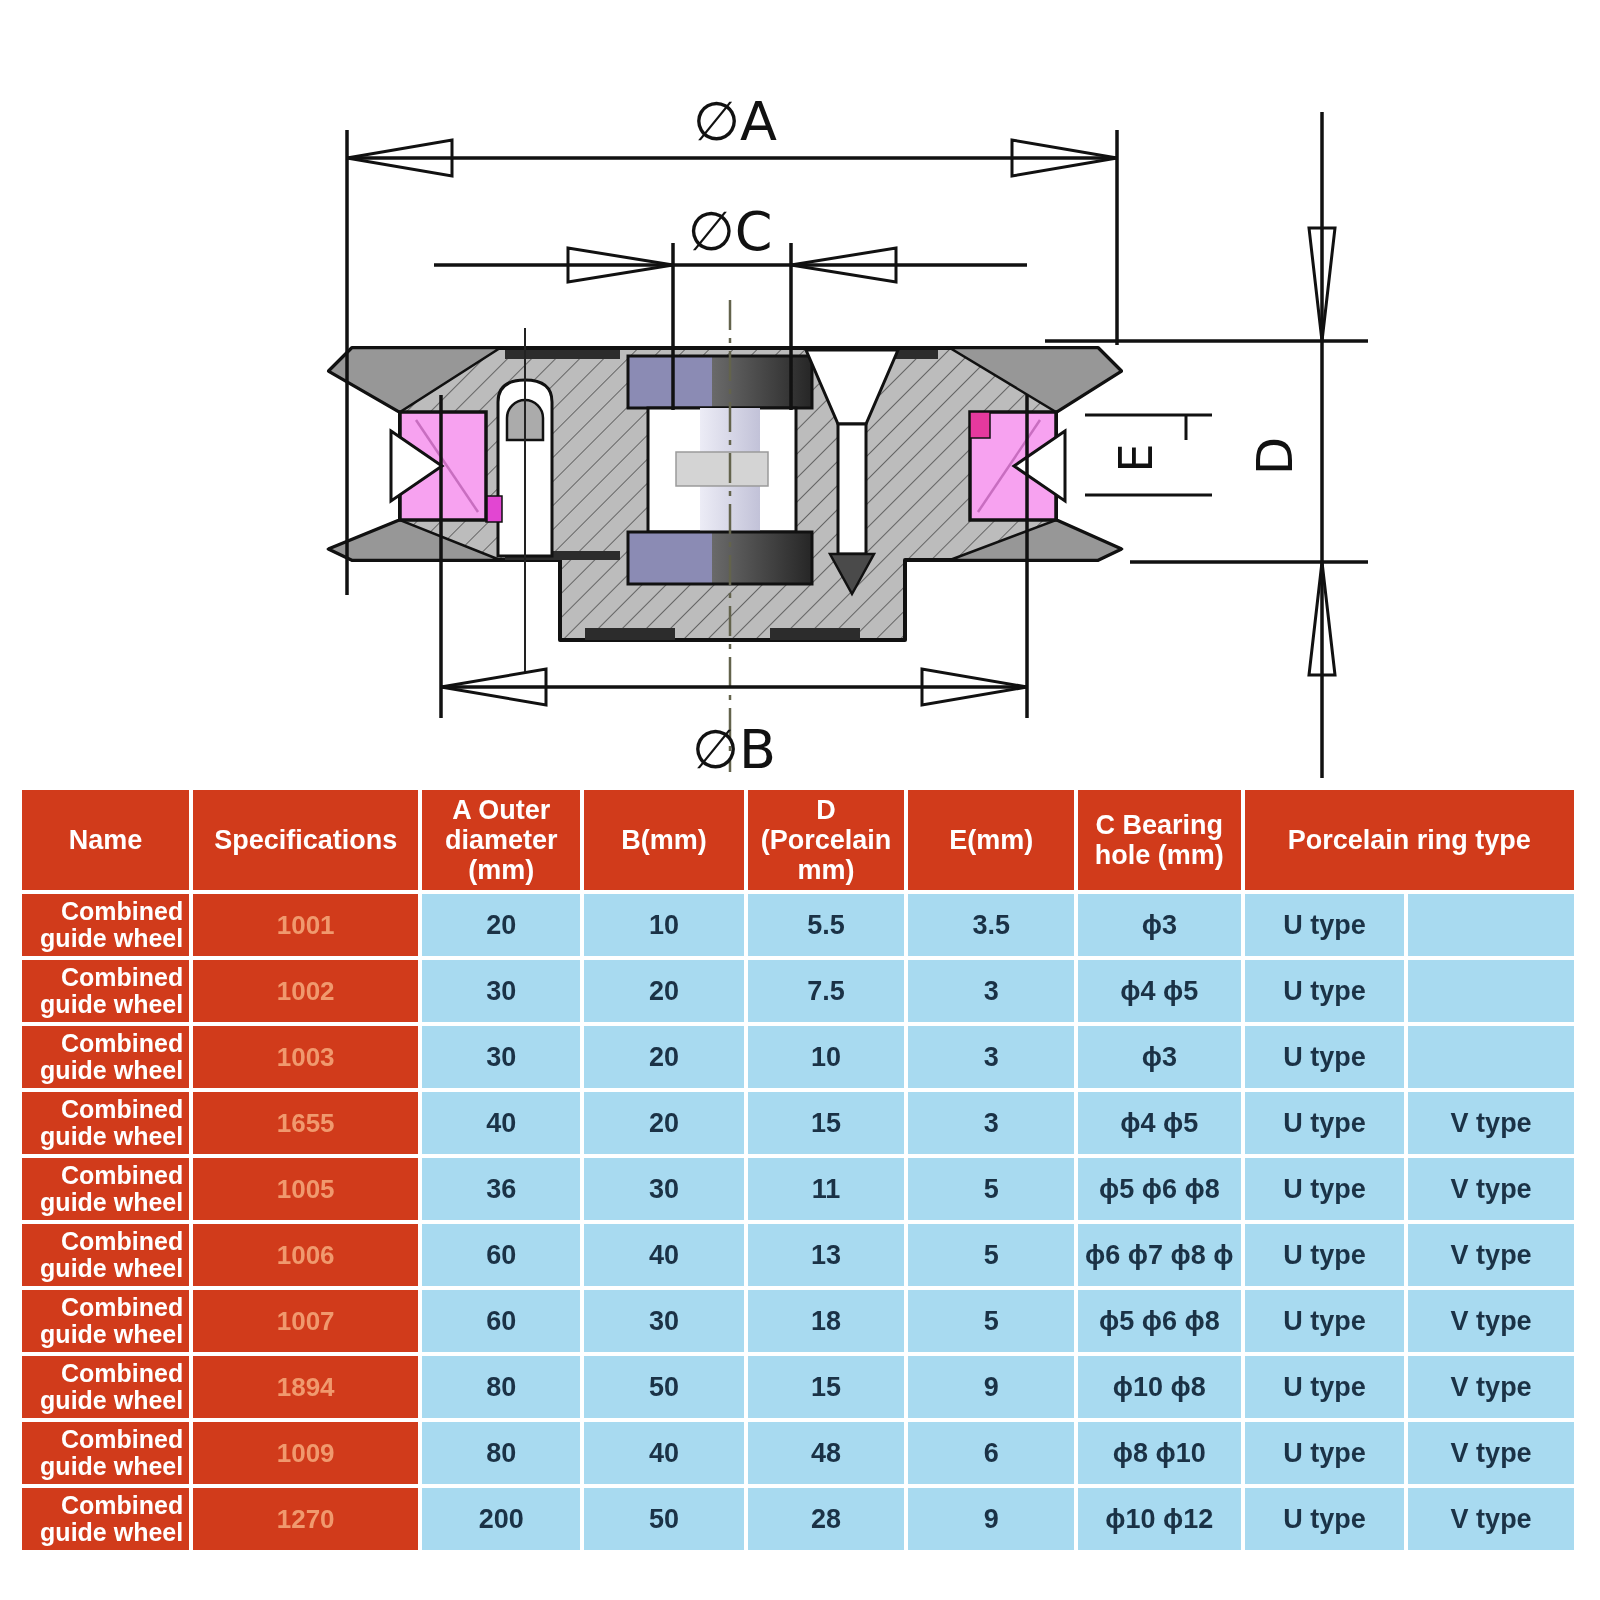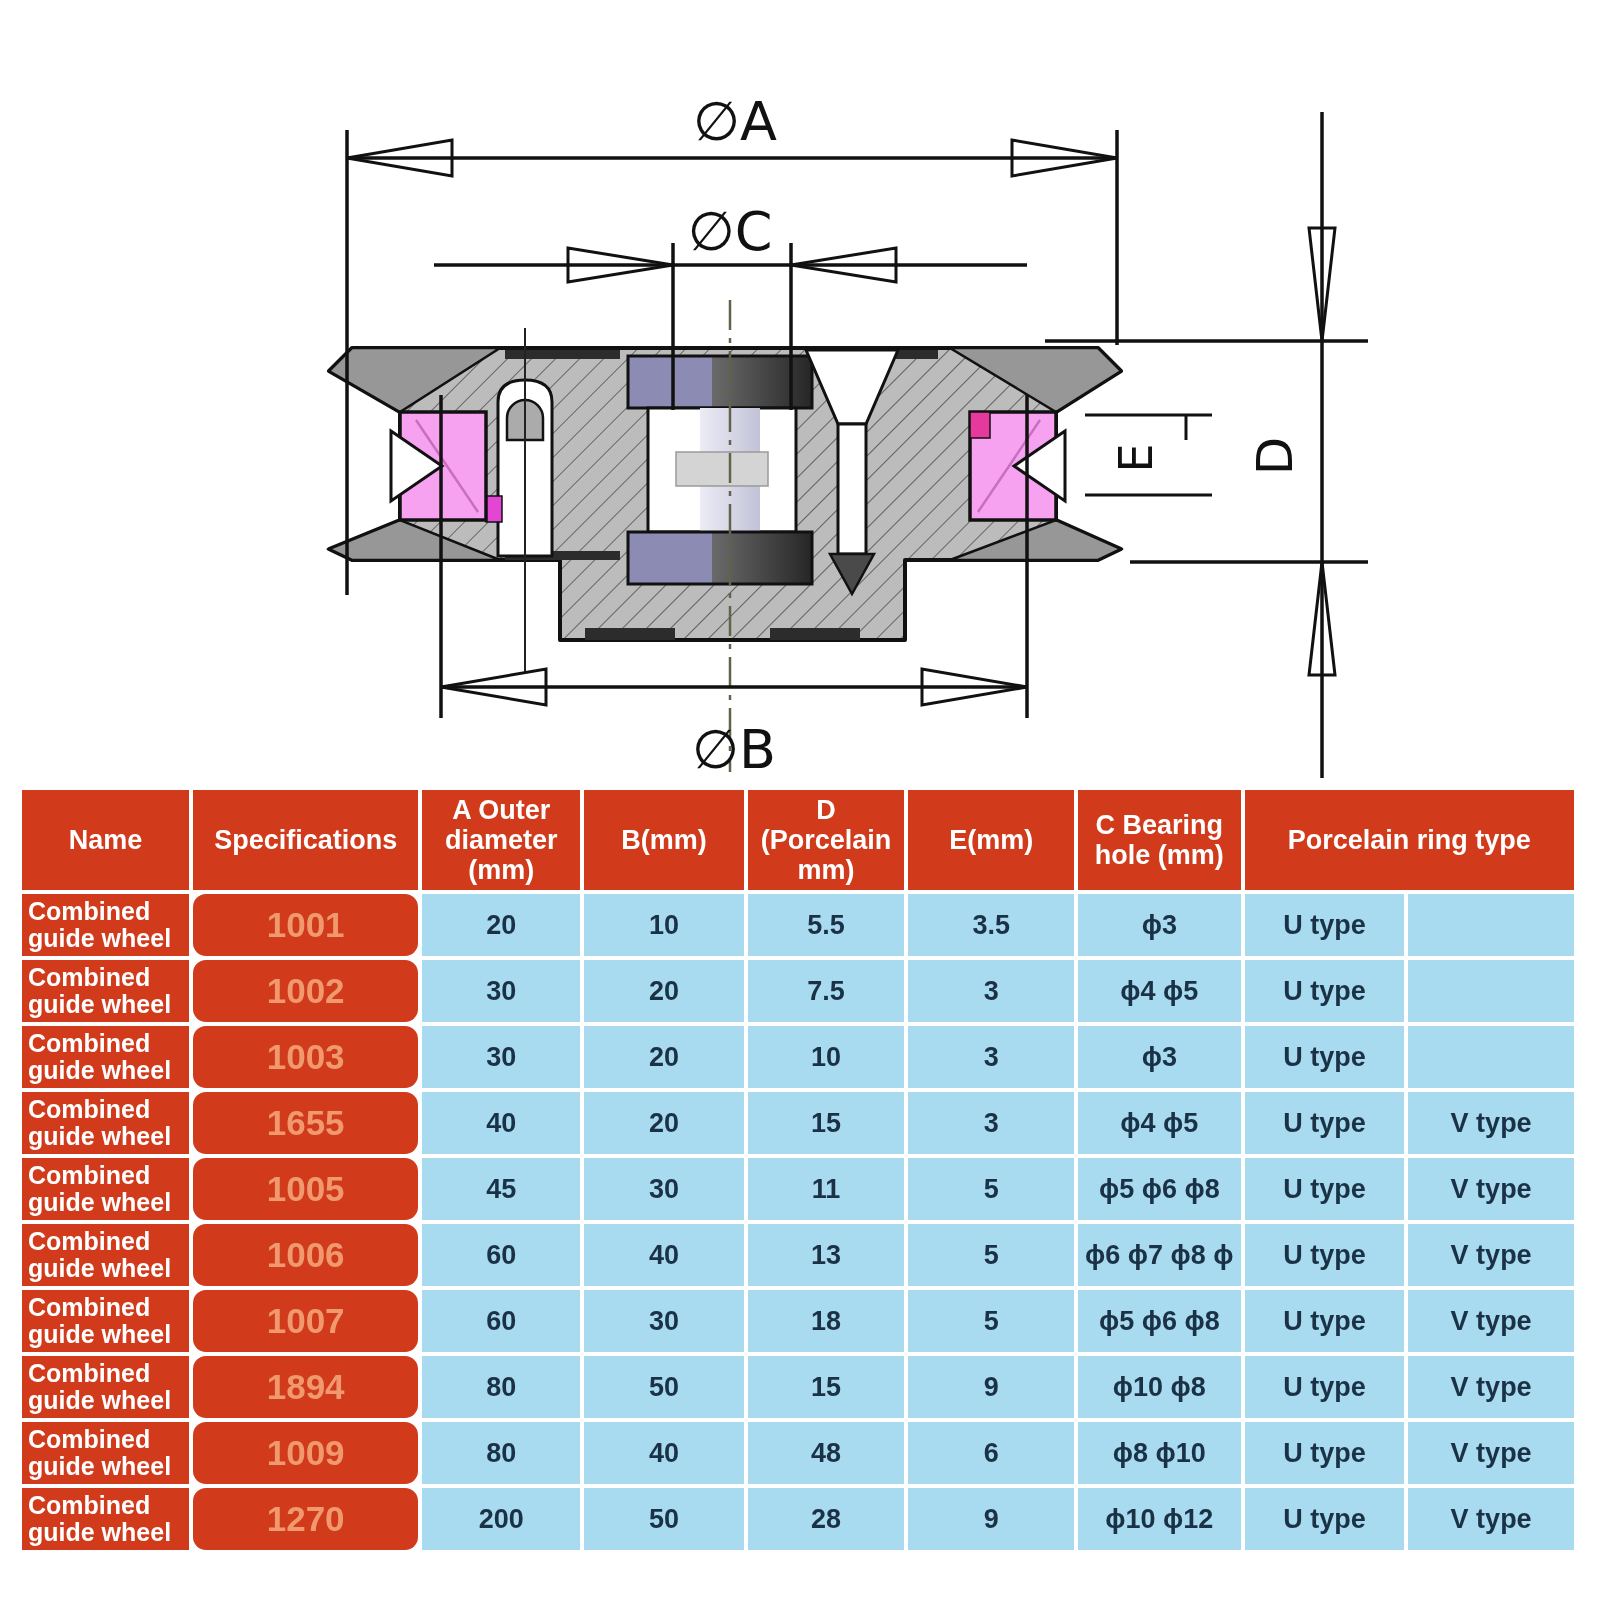--- a/index.html
+++ b/index.html
@@ -3,22 +3,22 @@
 <meta charset="utf-8">
 <style>
   html,body{margin:0;padding:0;background:#ffffff;}
   body{width:1600px;height:1600px;font-family:"Liberation Sans",sans-serif;position:relative;overflow:hidden;}
   .stage{position:absolute;left:0;top:0;width:1600px;height:1600px;}
   .drawing{position:absolute;left:0;top:0;width:1600px;height:782px;}
   .drawing svg{display:block;}
 
   table.spec{position:absolute;left:18px;top:786px;width:1560px;border-collapse:separate;border-spacing:4px;background:#ffffff;table-layout:fixed;}
   table.spec th{background:#d13b1b;color:#ffffff;font-weight:bold;font-size:27px;line-height:1.12;text-align:center;vertical-align:middle;height:96px;padding:2px 4px;}
-  td.name{background:#d13b1b;color:#ffffff;font-weight:bold;font-size:25px;line-height:1.08;text-align:left;vertical-align:middle;padding:0 6px;}
-  td.spec-no{background:#d13b1b;color:#f0996e;font-weight:bold;font-size:35px;text-align:center;vertical-align:middle;border-radius:13px;}
+  td.name{background:#d13b1b;color:#ffffff;font-weight:bold;font-size:25px;line-height:1.08;text-align:right;vertical-align:middle;padding:0 6px;}
+  td.spec-no{background:#d13b1b;color:#f0996e;font-weight:bold;font-size:26px;text-align:center;vertical-align:middle;}
   td.val{background:#a8daf0;color:#1b3246;font-weight:bold;font-size:27px;text-align:center;vertical-align:middle;}
   tr.data-row td{height:60px;}
   text{font-family:"DejaVu Sans","Liberation Sans",sans-serif;fill:#111;}
 </style>
 </head>
 <body>
 
 <div class="stage">
 
   <div class="drawing">
@@ -200,21 +200,21 @@
         <td class="val">20</td>
         <td class="val">15</td>
         <td class="val">3</td>
         <td class="val">ϕ4 ϕ5</td>
         <td class="val">U type</td>
         <td class="val">V type</td>
       </tr>
       <tr class="data-row">
         <td class="name">Combined guide wheel</td>
         <td class="spec-no">1005</td>
-        <td class="val">45</td>
+        <td class="val">36</td>
         <td class="val">30</td>
         <td class="val">11</td>
         <td class="val">5</td>
         <td class="val">ϕ5 ϕ6 ϕ8</td>
         <td class="val">U type</td>
         <td class="val">V type</td>
       </tr>
       <tr class="data-row">
         <td class="name">Combined guide wheel</td>
         <td class="spec-no">1006</td>

